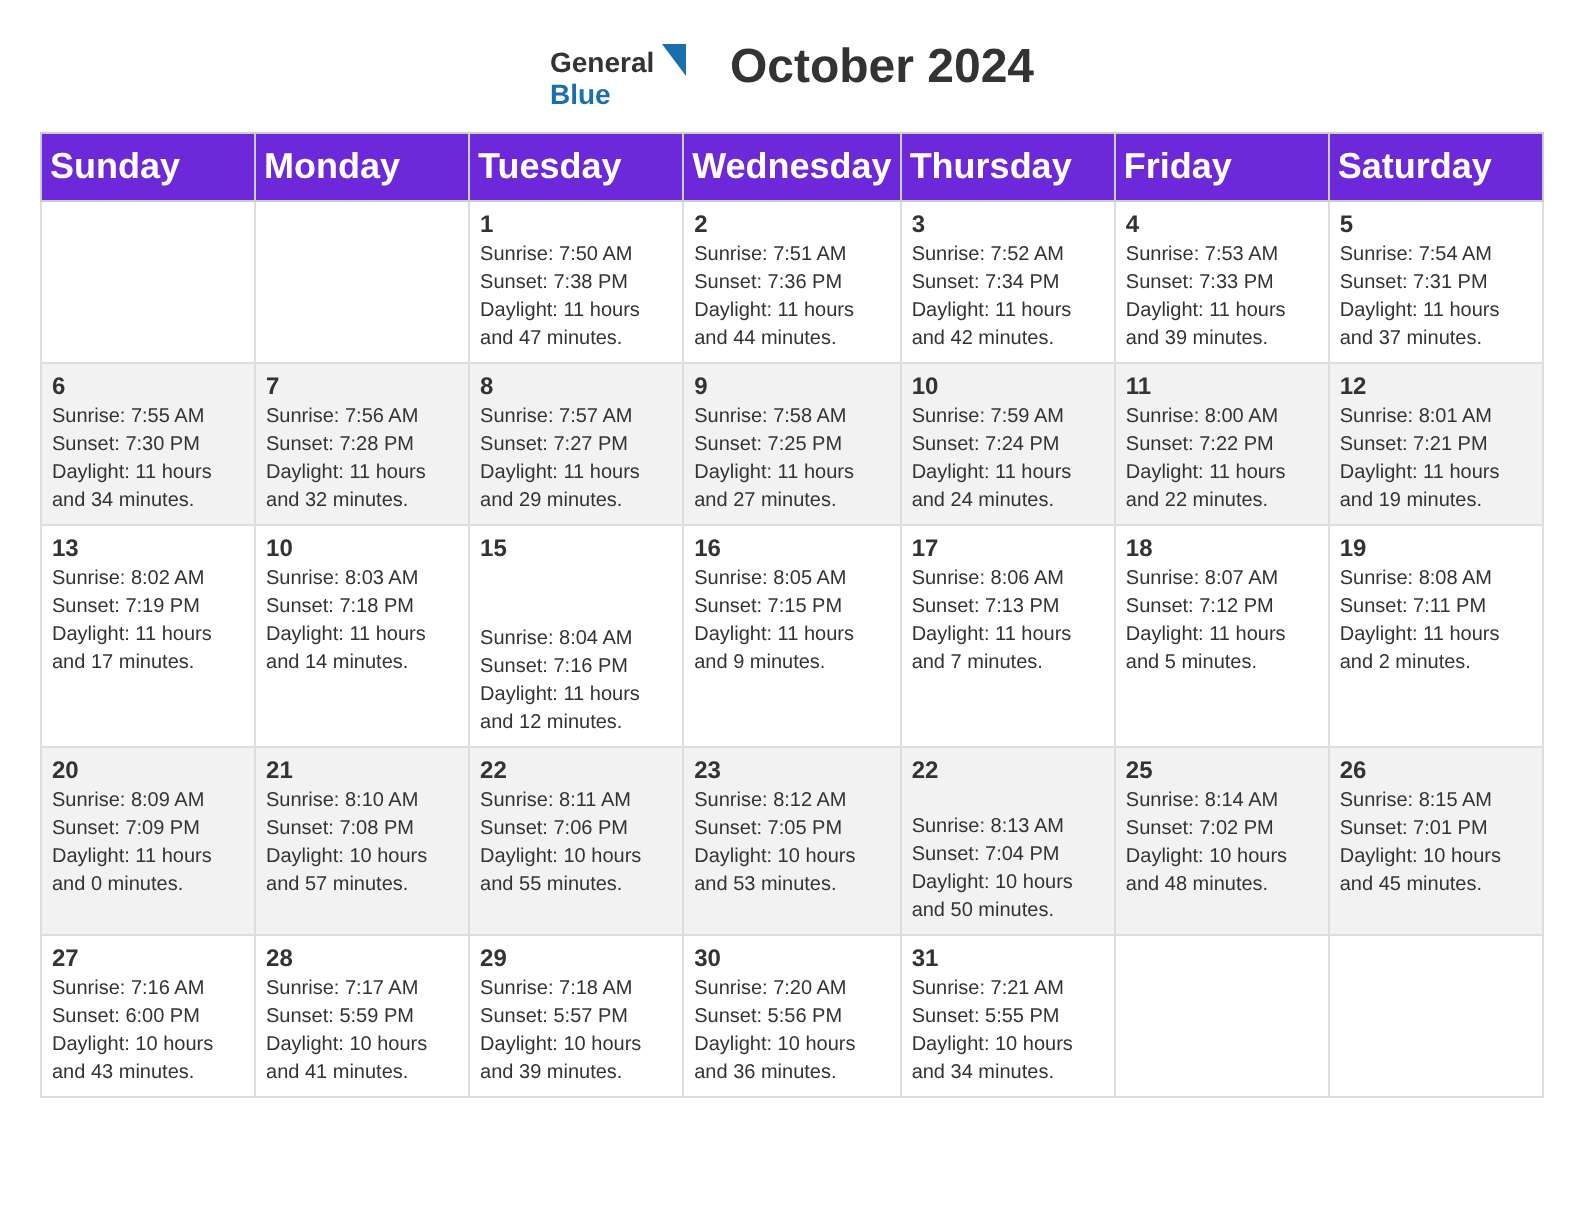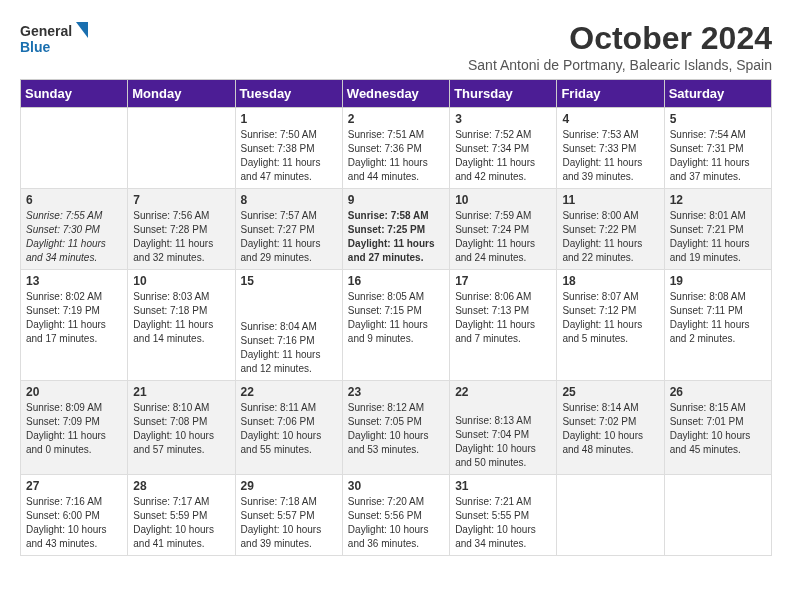--- a/index.html
+++ b/index.html
@@ -5,52 +5,52 @@
     * { box-sizing: border-box; margin: 0; padding: 0; }
     body {
       font-family: Arial, sans-serif;
       background: #fff;
       width: 792px;
       min-height: 612px;
       padding: 20px;
     }
     .header {
       display: flex;
-      justify-content: space-between;
+      justify-content: center;
       align-items: flex-start;
       margin-bottom: 6px;
       gap: 20px;
     }
     .logo {
       display: flex;
       align-items: center;
     }
     .title-block {
       text-align: right;
     }
     .month-title {
-      font-size: 32px;
+      font-size: 24px;
       font-weight: bold;
       color: #333;
     }
     .subtitle {
       font-size: 14px;
       color: #555;
     }
     .calendar {
       width: 100%;
       border-collapse: collapse;
       font-size: 11px;
     }
     .calendar thead tr th {
-      background-color: #4c1d95;
+      background-color: #6d28d9;
       color: #fff;
       padding: 6px 4px;
       text-align: left;
-      font-size: 13px;
+      font-size: 18px;
       font-weight: bold;
       border: 1px solid #ccc;
     }
     .calendar tbody tr td {
       vertical-align: top;
       border: 1px solid #ddd;
       padding: 4px 5px;
       min-height: 80px;
       color: #333;
       width: 14.28%;
@@ -82,21 +82,20 @@
 <div class="header">
   <div class="logo">
   <svg width="70" height="40" viewBox="0 0 70 40">
     <text x="0" y="16" font-size="14" font-weight="bold" fill="#333" font-family="Arial, sans-serif">General</text>
     <text x="0" y="32" font-size="14" font-weight="bold" fill="#1a6faf" font-family="Arial, sans-serif">Blue</text>
     <polygon points="56,2 68,2 68,18" fill="#1a6faf"></polygon>
   </svg>
 </div>
   <div class="title-block">
     <div class="month-title">October 2024</div>
-    <div class="subtitle">Sant Antoni de Portmany, Balearic Islands, Spain</div>
   </div>
 </div>
 
 <table class="calendar">
   <thead>
     <tr>
     <th>Sunday</th>
         <th>Monday</th>
         <th>Tuesday</th>
         <th>Wednesday</th>
@@ -136,39 +135,39 @@
         <td>
           <span class="day-number">5</span>
           <div class="day-info" style="white-space: pre-line;">Sunrise: 7:54 AM
 Sunset: 7:31 PM
 Daylight: 11 hours and 37 minutes.</div>
         </td>
       </tr>
       <tr>
         <td>
           <span class="day-number">6</span>
-          <div class="day-info" style="white-space: pre-line; font-style: italic;">Sunrise: 7:55 AM
+          <div class="day-info" style="white-space: pre-line;">Sunrise: 7:55 AM
 Sunset: 7:30 PM
 Daylight: 11 hours and 34 minutes.</div>
         </td>
         <td>
           <span class="day-number">7</span>
           <div class="day-info" style="white-space: pre-line;">Sunrise: 7:56 AM
 Sunset: 7:28 PM
 Daylight: 11 hours and 32 minutes.</div>
         </td>
         <td>
           <span class="day-number">8</span>
           <div class="day-info" style="white-space: pre-line;">Sunrise: 7:57 AM
 Sunset: 7:27 PM
 Daylight: 11 hours and 29 minutes.</div>
         </td>
         <td>
           <span class="day-number">9</span>
-          <div class="day-info" style="white-space: pre-line; font-weight: bold;">Sunrise: 7:58 AM
+          <div class="day-info" style="white-space: pre-line;">Sunrise: 7:58 AM
 Sunset: 7:25 PM
 Daylight: 11 hours and 27 minutes.</div>
         </td>
         <td>
           <span class="day-number">10</span>
           <div class="day-info" style="white-space: pre-line;">Sunrise: 7:59 AM
 Sunset: 7:24 PM
 Daylight: 11 hours and 24 minutes.</div>
         </td>
         <td>

